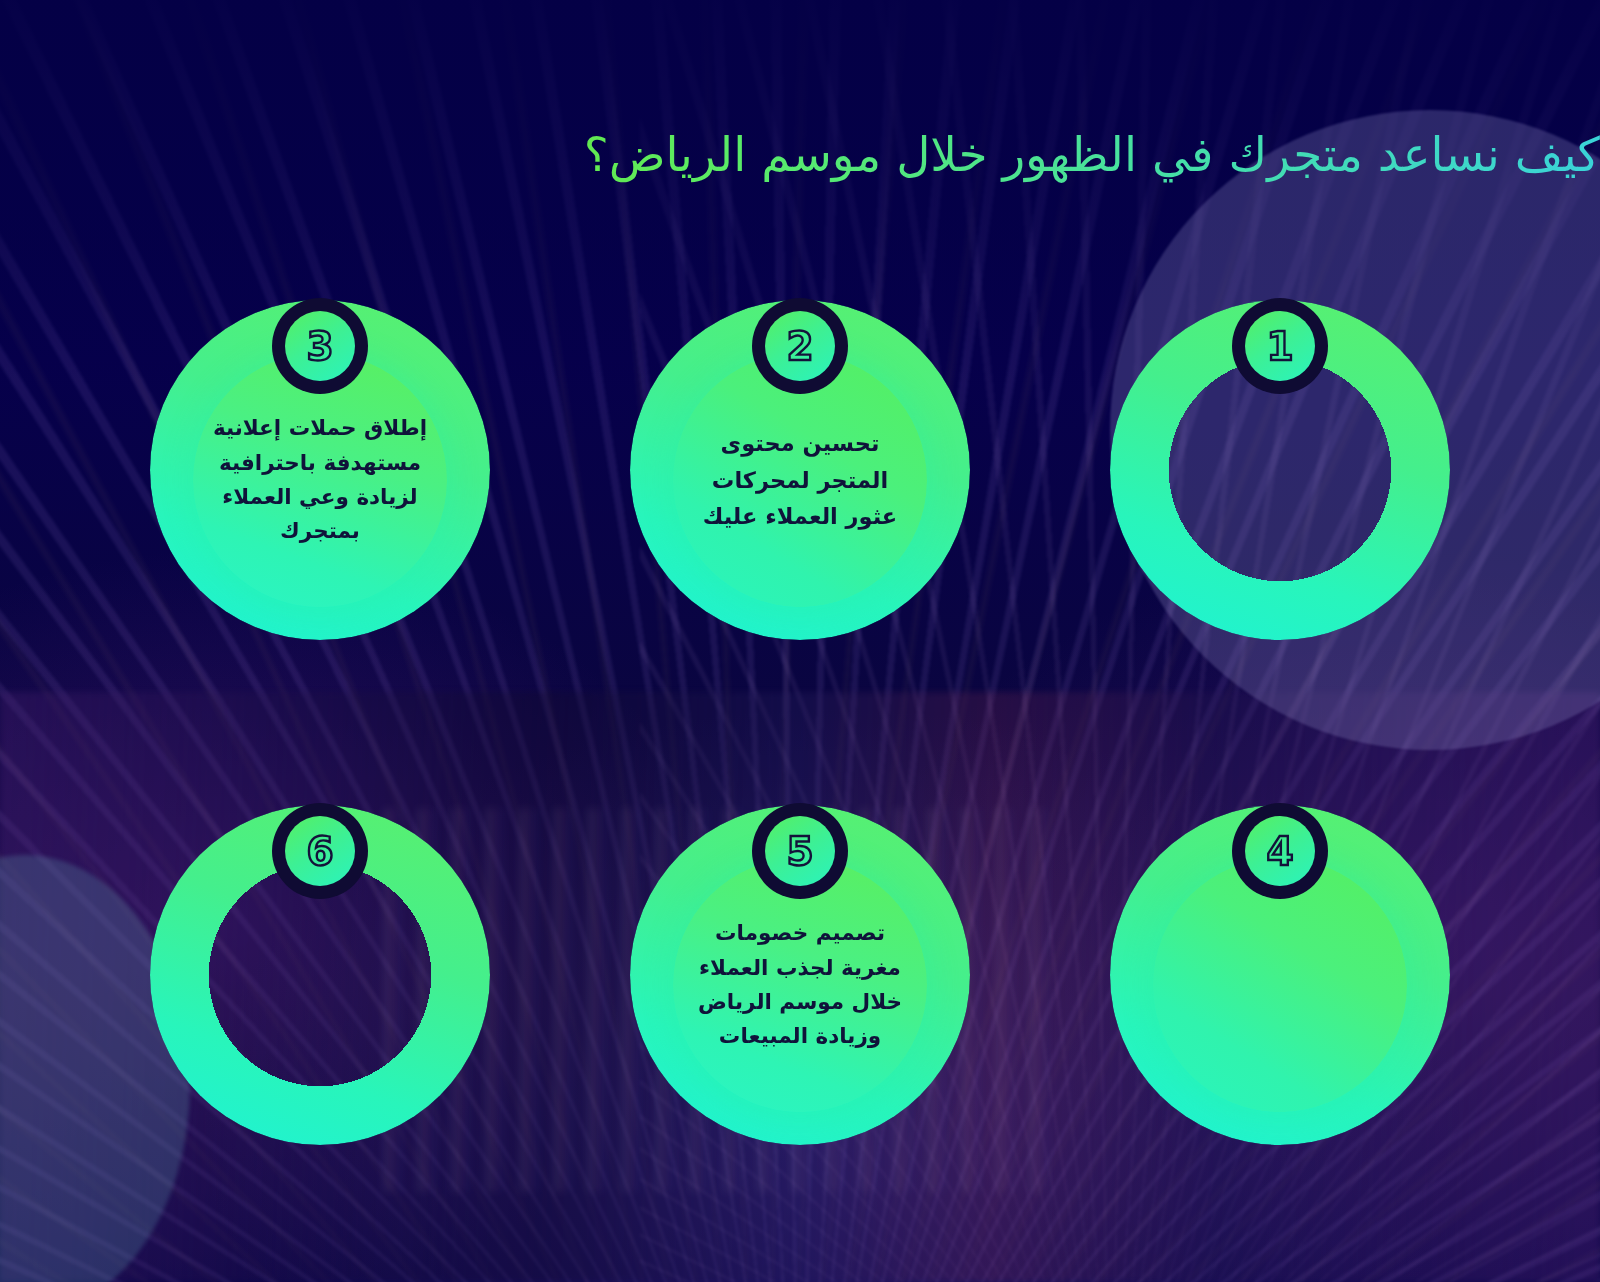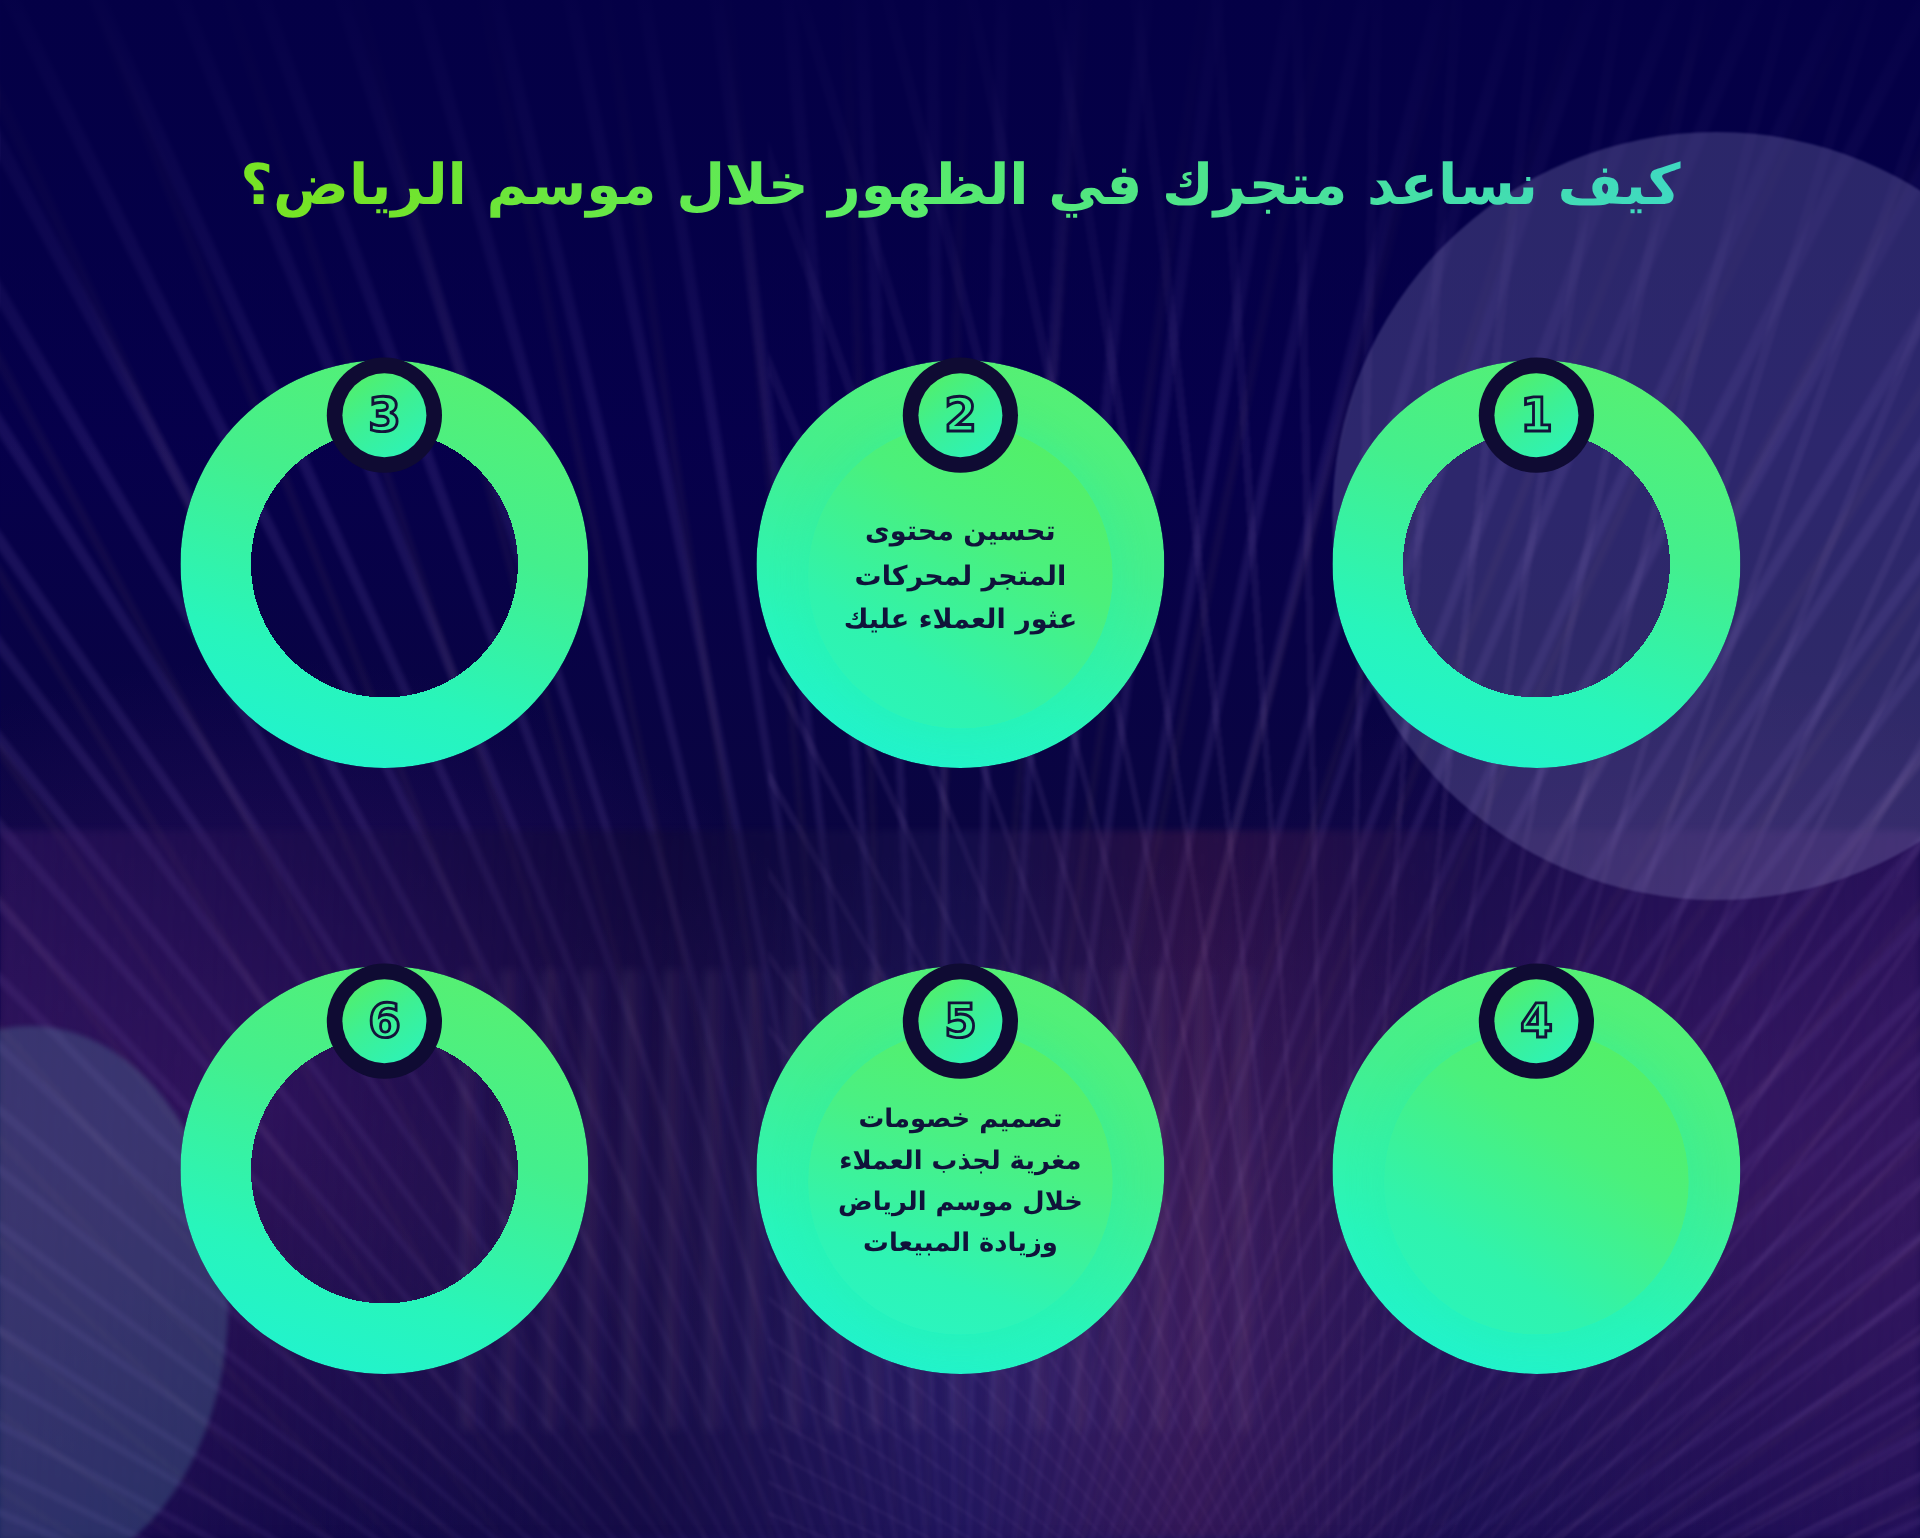--- a/index.html
+++ b/index.html
@@ -101,23 +101,22 @@
     position:absolute;
     width:330px;height:460px;border-radius:50%;
     left:-140px;top:855px;
     background:rgba(104,176,190,.22);
     filter:blur(2px);
   }
 
   
   .title{
     position:absolute;left:0;right:0;top:96px;
-    text-align:center;
     font-size:47px;
-    font-weight:bold;
+    font-weight:normal;
     letter-spacing:.2px;
     line-height:1.2;
     background:linear-gradient(270deg,#3ad4d8 0%, #45dfa8 26%, #5aec64 55%, #74e327 82%, #7ee520 100%);
     -webkit-background-clip:text;
     background-clip:text;
     color:transparent;
     -webkit-text-fill-color:transparent;
     white-space:nowrap;
     z-index:6;
   }
@@ -236,20 +235,24 @@
     </div>
     <div class="badge">
       <div class="pill">
         <span class="num">2</span>
       </div>
     </div>
   </div>
 
   <div class="node" style="left:150px;top:300px;">
     <div class="ring"></div>
+    <div class="disc g-c tight">
+      <div class="fill"></div>
+      <div class="label">إطلاق حملات إعلانية مستهدفة باحترافية لزيادة وعي العملاء بمتجرك</div>
+    </div>
     <div class="badge">
       <div class="pill">
         <span class="num">3</span>
       </div>
     </div>
   </div>
 
   <div class="node" style="left:1110px;top:805px;">
     <div class="ring"></div>
     <div class="disc g-b">

